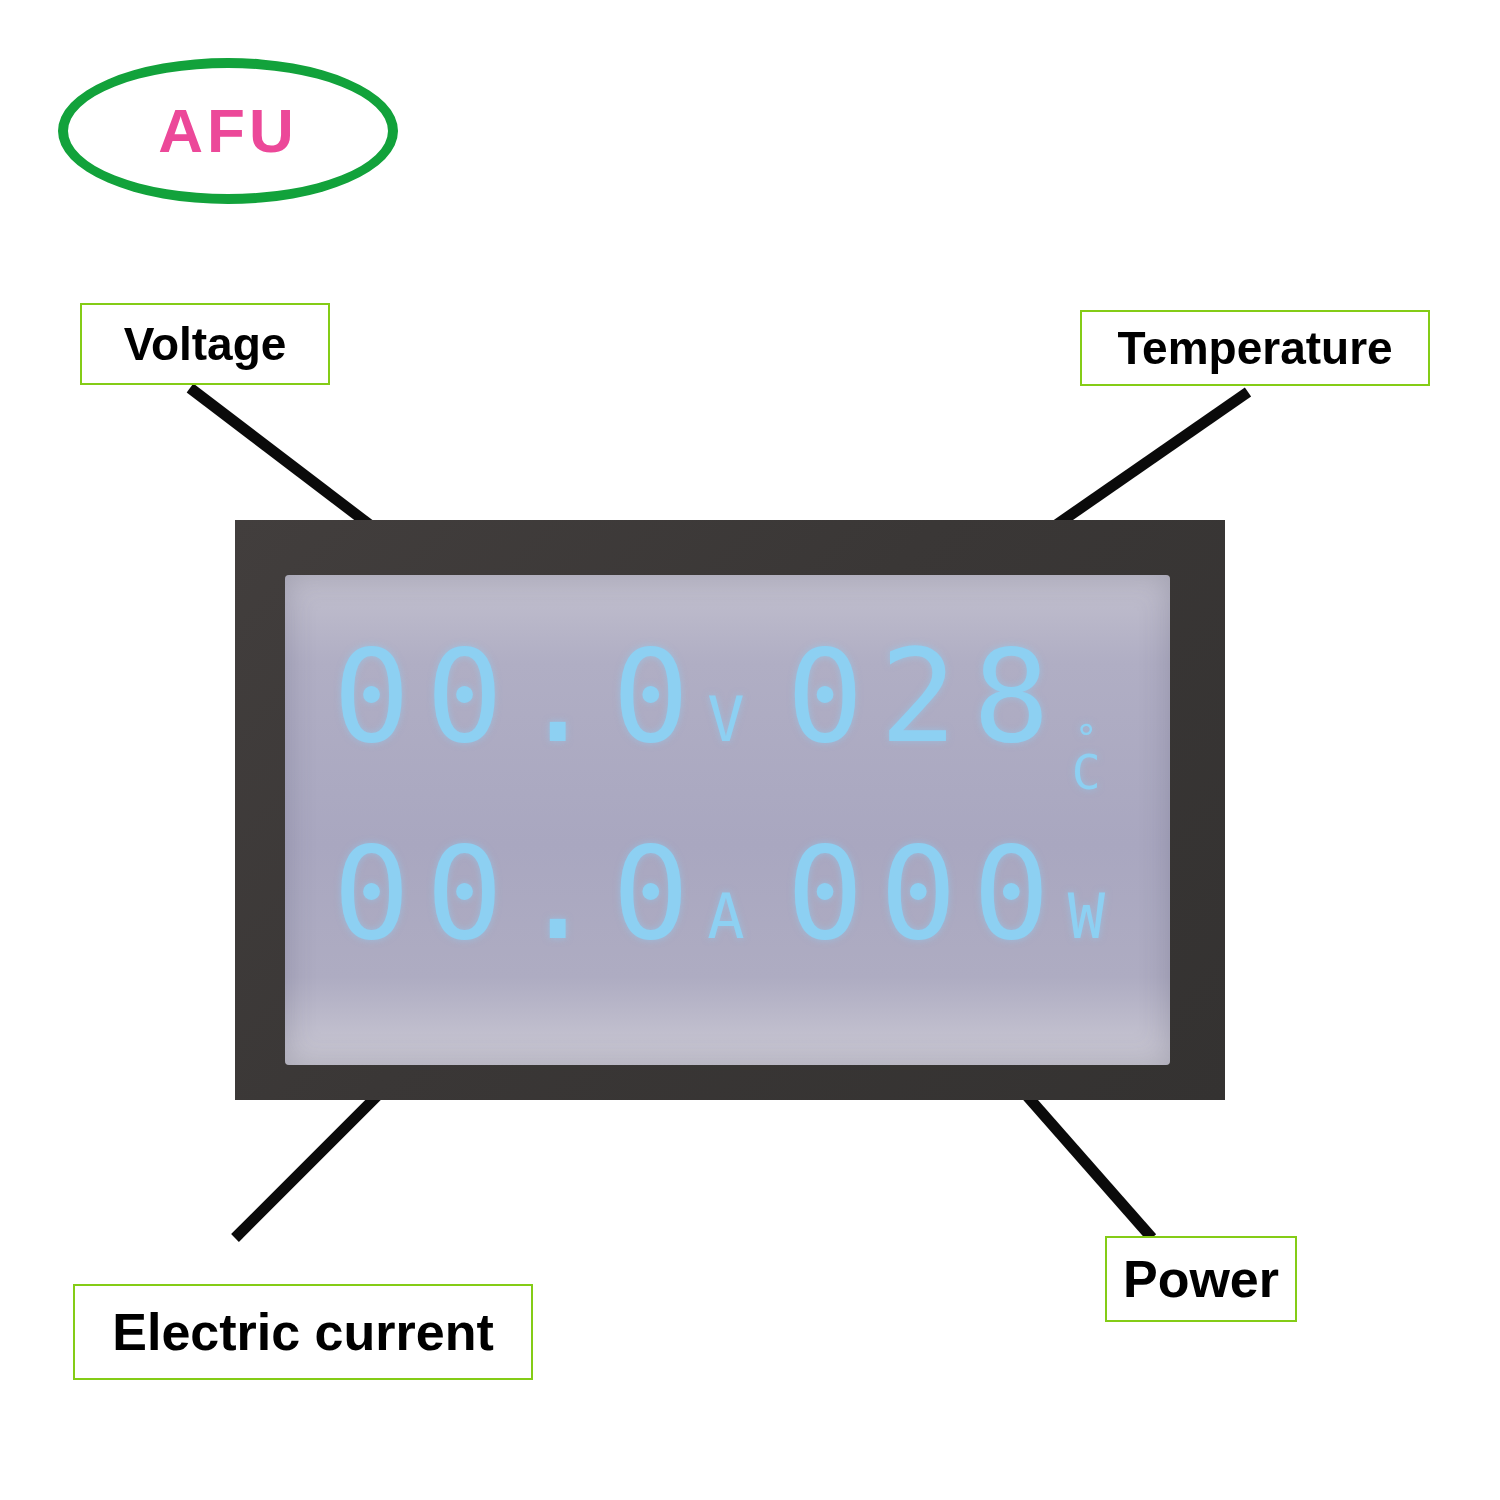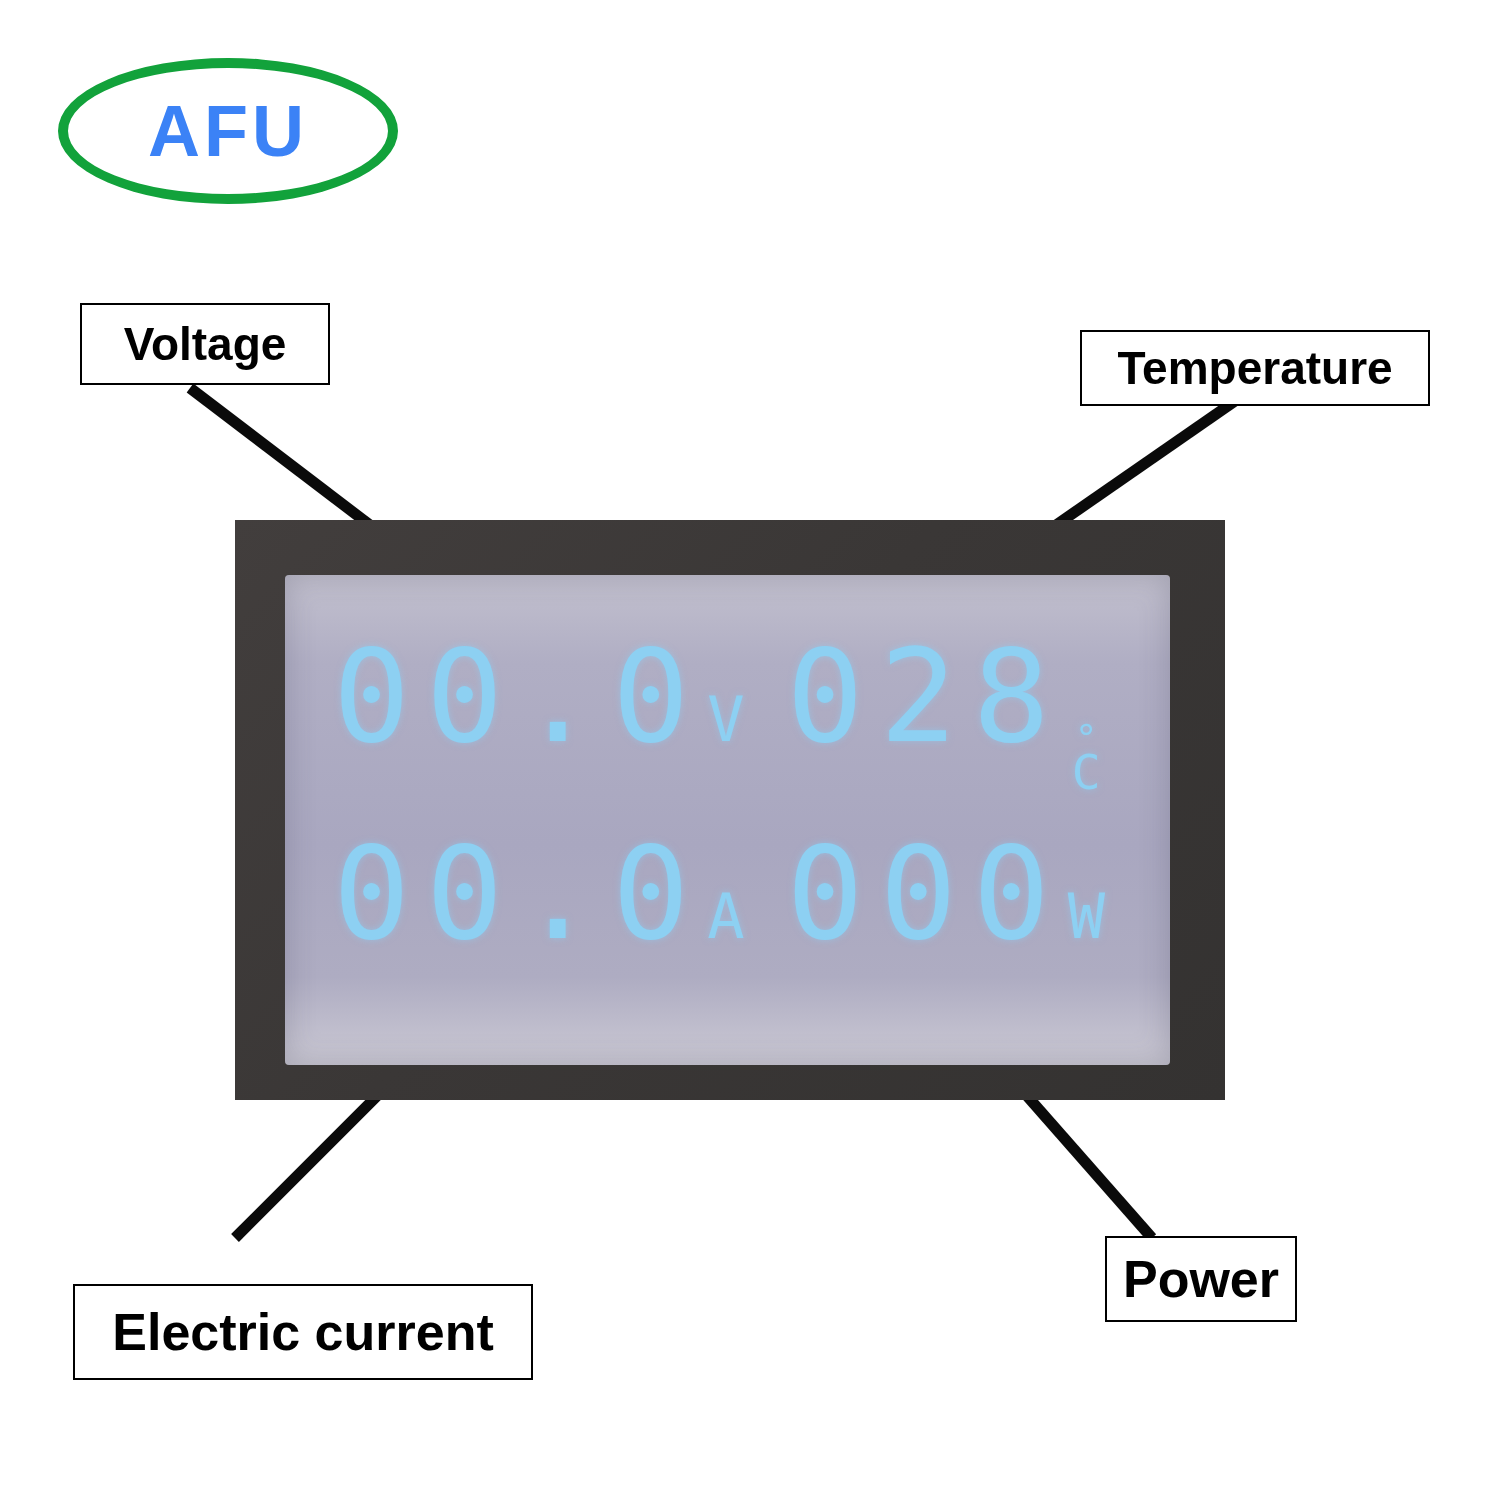--- a/index.html
+++ b/index.html
@@ -25,41 +25,41 @@
     height: 146px;
     border: 10px solid #12a23b;
     border-radius: 50%;
     display: flex;
     align-items: center;
     justify-content: center;
     box-sizing: border-box;
     background: #ffffff;
   }
   .logo span {
-    color: #3b82f6;
-    font-size: 72px;
+    color: #ec4899;
+    font-size: 62px;
     font-weight: 900;
     letter-spacing: 4px;
     line-height: 1;
   }
 
   
   .callout {
     position: absolute;
-    border: 2px solid #000000;
+    border: 2px solid #84cc16;
     background: #ffffff;
     display: flex;
     align-items: center;
     justify-content: center;
     box-sizing: border-box;
     color: #000000;
     font-weight: bold;
   }
   .callout-voltage      { left: 80px;  top: 303px;  width: 250px; height: 82px; font-size: 46px; }
-  .callout-temperature  { left: 1080px; top: 310px; width: 350px; height: 76px; font-size: 46px; margin-top: 20px; }
+  .callout-temperature  { left: 1080px; top: 310px; width: 350px; height: 76px; font-size: 46px; }
   .callout-current      { left: 73px;  top: 1236px; width: 460px; height: 96px; font-size: 52px; margin-top: 48px; }
   .callout-power        { left: 1105px; top: 1236px; width: 192px; height: 86px; font-size: 52px; }
 
   
   svg.lines {
     position: absolute;
     left: 0;
     top: 0;
     width: 1500px;
     height: 1500px;

